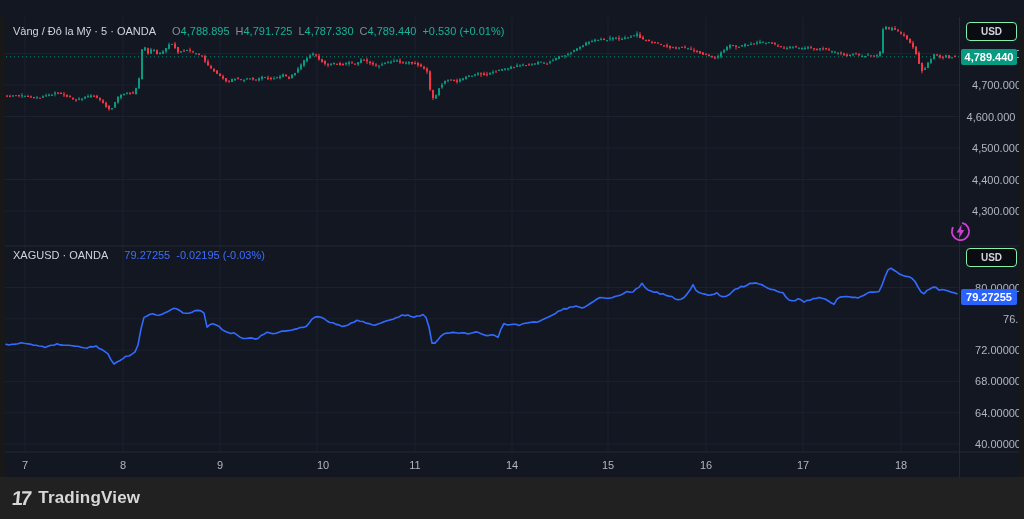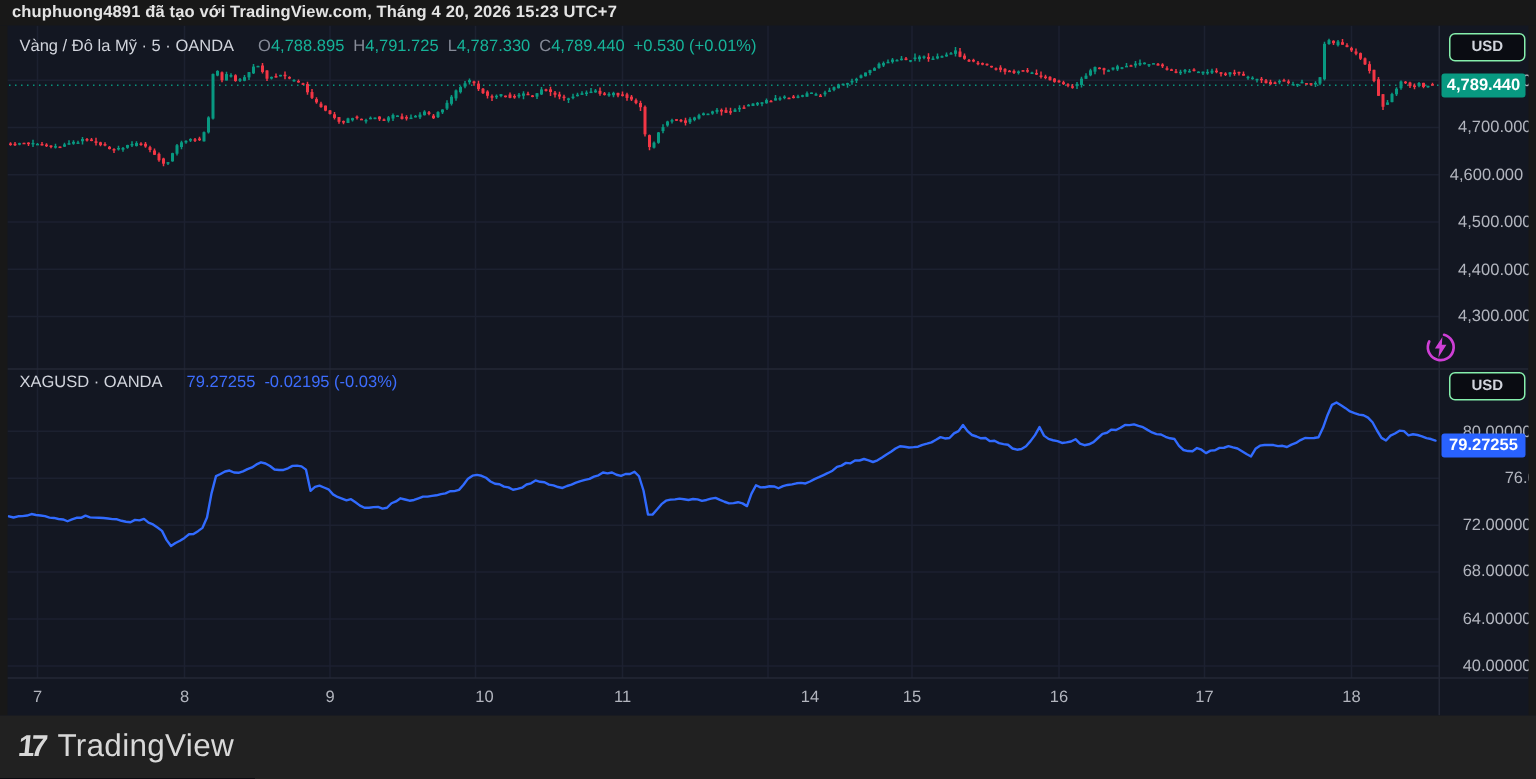--- a/index.html
+++ b/index.html
@@ -9,21 +9,21 @@
     font-family:"Liberation Sans", sans-serif;
     -webkit-font-smoothing:antialiased;
   }
   
   .topbar{position:absolute;left:0;top:0;width:1024px;height:17px;background:#181818;z-index:6;}
   .attr-text{position:absolute;left:8px;top:2px;font-size:11px;font-weight:600;color:#e4e4e4;white-space:nowrap;letter-spacing:.1px;}
   .leftstrip{position:absolute;left:0;top:17px;width:5px;height:460px;background:#181818;z-index:5;}
   .rightstrip{position:absolute;left:1019px;top:17px;width:5px;height:460px;background:#181818;z-index:5;}
   .bottombar{position:absolute;left:0;top:477px;width:1024px;height:42px;background:#212121;z-index:6;display:flex;align-items:center;}
   .logo-mark{font-size:20px;font-weight:900;color:#d8d8d8;letter-spacing:-2.5px;margin-left:12px;transform:skewX(-6deg);}
-  .logo-text{font-size:21px;font-weight:400;color:#d8d8d8;margin-left:9px;letter-spacing:.2px;}
+  .logo-text{font-size:17px;font-weight:700;color:#d8d8d8;margin-left:9px;letter-spacing:.2px;}
 
   
   #plot{position:absolute;left:0;top:17px;z-index:1;}
 
   
   #pricelabels{position:absolute;left:0;top:0;width:1024px;height:519px;z-index:2;pointer-events:none;}
   .ptick{position:absolute;left:961px;width:60px;text-align:right;font-size:11px;color:#b2b5be;white-space:nowrap;}
   .ttick{position:absolute;top:459px;font-size:11px;color:#b2b5be;transform:translateX(-50%);}
 
   
@@ -728,21 +728,21 @@
       <div class="ptick" style="top: 312.8px; padding-left: 28px;">76.00000</div>
       <div class="ptick" style="top: 344.1px;">72.00000</div>
       <div class="ptick" style="top: 375.4px;">68.00000</div>
       <div class="ptick" style="top: 406.7px;">64.00000</div>
       <div class="ptick" style="top: 438px;">40.00000</div>
       <div class="ttick" style="left: 25px;">7</div>
       <div class="ttick" style="left: 123px;">8</div>
       <div class="ttick" style="left: 220px;">9</div>
       <div class="ttick" style="left: 323px;">10</div>
       <div class="ttick" style="left: 415px;">11</div>
-      <div class="ttick" style="left: 540px; text-align: right;">14</div>
+      <div class="ttick" style="left: 512px; text-align: right;">14</div>
       <div class="ttick" style="left: 608px;">15</div>
       <div class="ttick" style="left: 706px;">16</div>
       <div class="ttick" style="left: 803px;">17</div>
       <div class="ttick" style="left: 901px;">18</div>
     </div>
 
   <div class="tag tag-gold">4,789.440</div>
   <div class="tag tag-silver">79.27255</div>
 
   <div class="usd-btn usd-top">USD</div>
@@ -755,23 +755,20 @@
     </svg>
   </div>
 
   <div class="legend legend-top">
     <span class="sym">Vàng / Đô la Mỹ · 5 · OANDA</span><span class="k">O</span><span class="v">4,788.895</span><span class="k">H</span><span class="v">4,791.725</span><span class="k">L</span><span class="v">4,787.330</span><span class="k">C</span><span class="v">4,789.440</span><span class="chg">+0.530 (+0.01%)</span>
   </div>
   <div class="legend legend-bottom">
     <span class="sym">XAGUSD · OANDA</span><span class="bv">79.27255</span><span class="bv">-0.02195 (-0.03%)</span>
   </div>
 
-  <div class="topbar">
-    <div class="attr-text">chuphuong4891 đã tạo với TradingView.com, Tháng 4 20, 2026 15:23 UTC+7</div>
-  </div>
   <div class="leftstrip"></div>
   <div class="rightstrip"></div>
   <div class="bottombar">
     <span class="logo-mark">17</span>
     <span class="logo-text">TradingView</span>
   </div>
 
 </div>
 
 </body></html>

